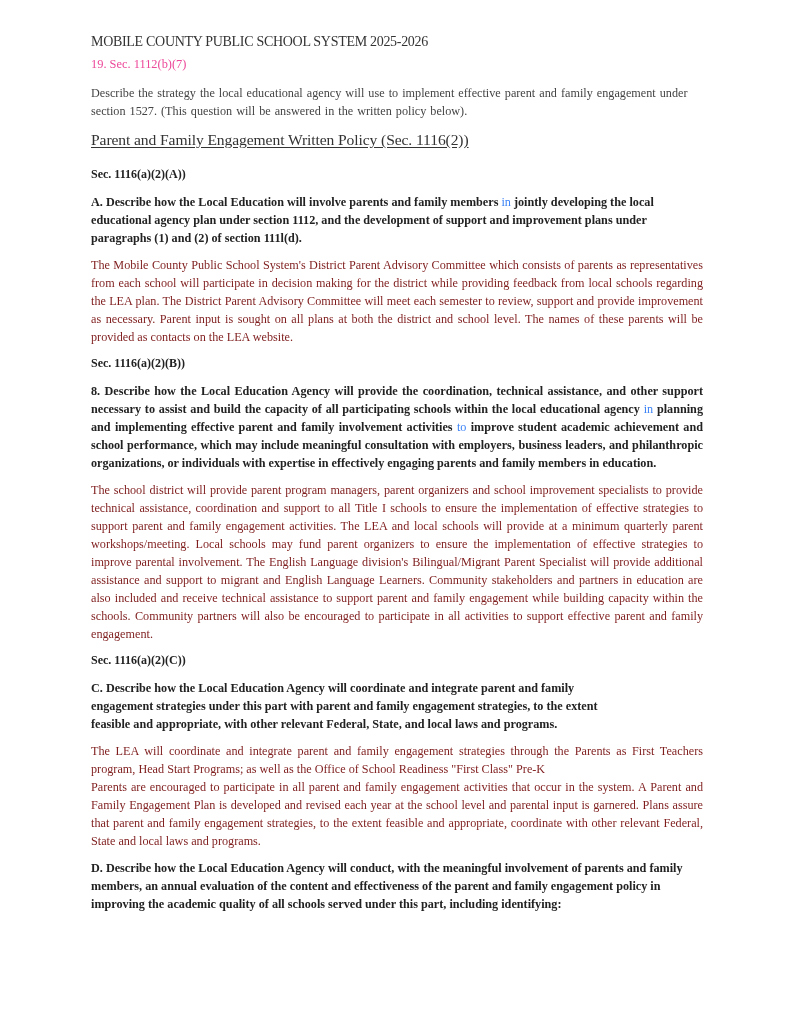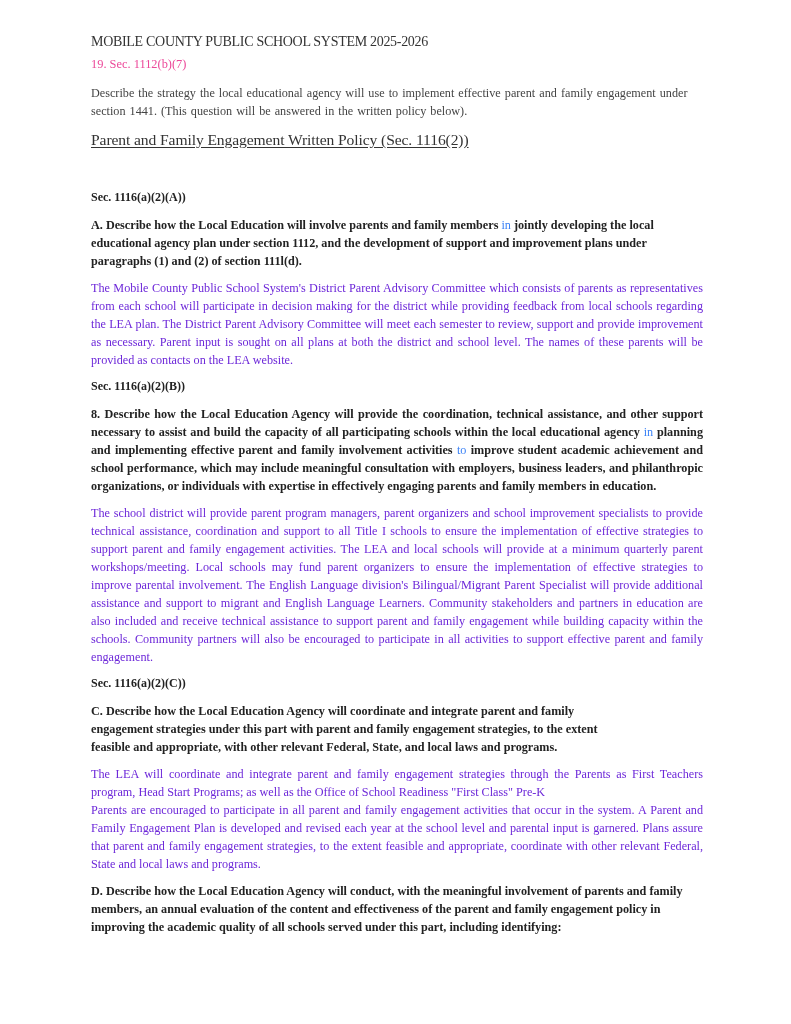--- a/index.html
+++ b/index.html
@@ -38,21 +38,21 @@
       color: #444;
       line-height: 18px;
       margin: 0 0 10px 0;
       word-spacing: 1px;
     }
     .policy-title {
       font-size: 15.6px;
       color: #333;
       text-decoration: underline;
       text-underline-offset: 2px;
-      margin: 0 0 39px 0;
+      margin: 0 0 16px 0;
       line-height: 20px;
       letter-spacing: -0.1px;
     }
     .sec-label {
       font-size: 12px;
       font-weight: bold;
       color: #222;
       margin: 0 0 11px 0;
       line-height: 16px;
     }
@@ -66,38 +66,38 @@
     .question .normal {
       font-weight: normal;
       color: #3b82f6;
     }
     .question.justify {
       text-align: justify;
       text-align-last: left;
     }
     .answer {
       font-size: 12.2px;
-      color: #6d28d9;
+      color: #7f1d1d;
       line-height: 18px;
       margin: 4px 0 9px 0;
       text-align: justify;
       text-align-last: left;
     }
     .answer .line {
       display: block;
     }
   </style>
 </head>
 <body>
 
 <div class="page">
 
   <div class="header-line">MOBILE COUNTY PUBLIC SCHOOL SYSTEM  2025-2026</div>
   <div class="sec-number">19. Sec. 1112(b)(7)</div>
-  <div class="intro">Describe the strategy the local educational agency will use to implement effective parent and family engagement  under section 1441. (This question will be answered in the written  policy below).</div>
+  <div class="intro">Describe the strategy the local educational agency will use to implement effective parent and family engagement  under section 1527. (This question will be answered in the written  policy below).</div>
   <div class="policy-title">Parent and Family Engagement Written Policy (Sec. 1116(2))</div>
 
   <div class="sec-label">Sec. 1116(a)(2)(A))</div>
   <div class="question"><span>A. Describe how the Local Education will involve parents and family members </span><span class="normal">in </span><span>jointly developing the local educational agency plan under section 1112, and the development of support and improvement  plans under paragraphs (1) and (2) of section  111l(d).</span></div>
   <div class="answer">The Mobile County Public School System's District Parent Advisory Committee which consists of parents as representatives from each school will participate in decision making for the district while providing feedback from local schools regarding the LEA plan. The District Parent Advisory Committee will meet each semester to review, support and provide improvement as necessary. Parent input is sought on all plans at both the district and school level. The names of these parents will be provided as contacts on the LEA website.</div>
 
   <div class="sec-label">Sec. 1116(a)(2)(B))</div>
   <div class="question justify"><span>8. Describe how the Local Education Agency will provide the coordination, technical assistance, and other support necessary to assist and build the capacity of all participating schools within the local educational agency </span><span class="normal">in </span><span>planning and implementing effective parent and family involvement activities </span><span class="normal">to </span><span>improve student academic achievement and school performance, which may include meaningful consultation with employers, business leaders, and philanthropic organizations, or individuals with expertise in effectively engaging parents and family members in education.</span></div>
   <div class="answer">The school district will provide parent program managers, parent organizers and school improvement specialists to provide technical assistance, coordination and support to all Title I schools to ensure the implementation of effective strategies to support parent and family engagement activities. The LEA and local schools will provide at a minimum quarterly parent workshops/meeting. Local schools may fund parent organizers to ensure the implementation of effective strategies to improve parental involvement. The English Language division's Bilingual/Migrant Parent Specialist will provide additional assistance and support to migrant and English Language Learners. Community stakeholders and partners in education are also included and receive technical assistance to support parent and family engagement while building capacity within the schools. Community partners will also be encouraged to participate in all activities to support effective parent and family engagement.</div>
 

